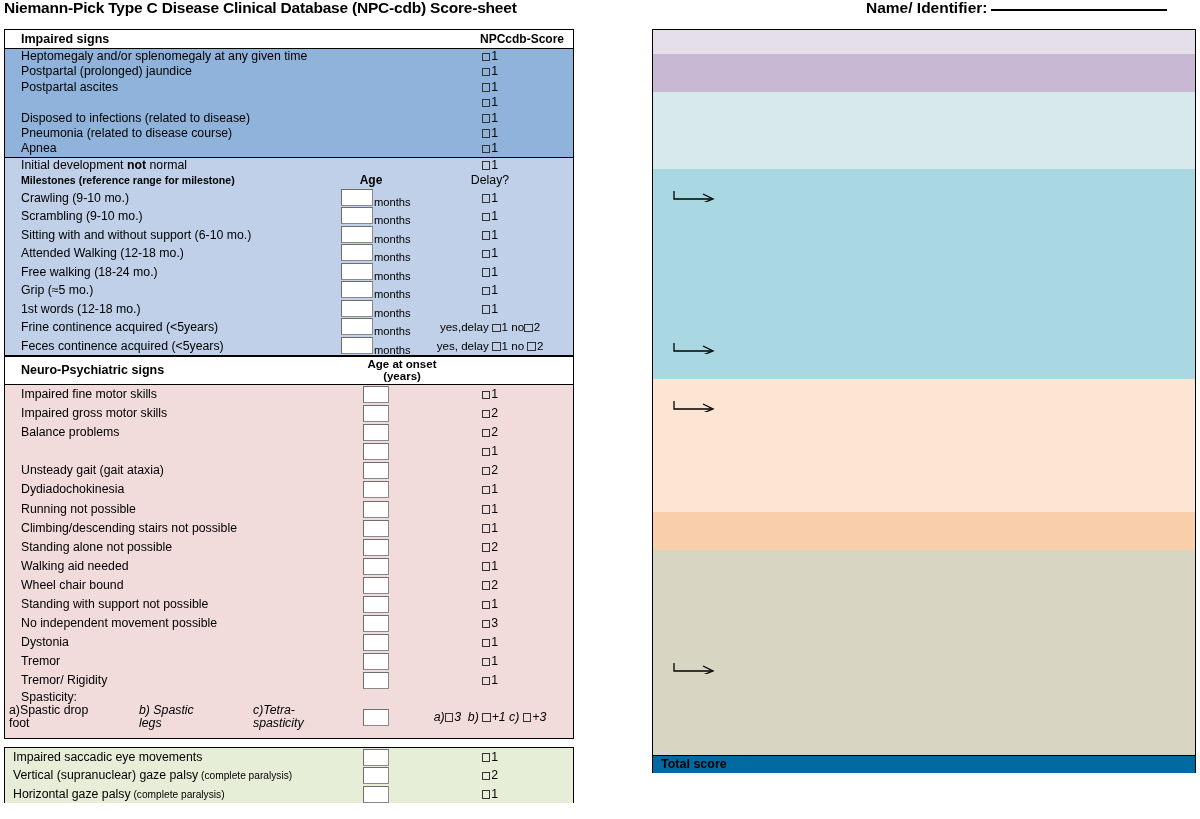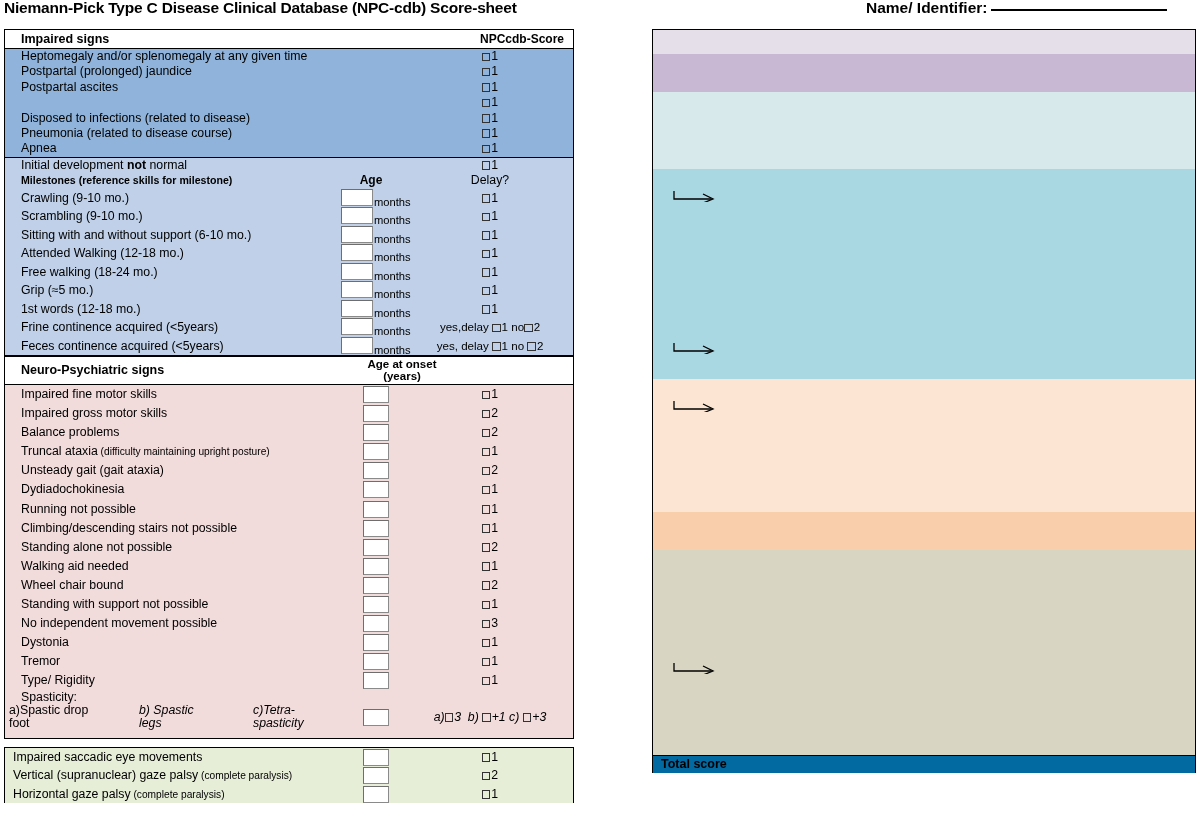--- a/index.html
+++ b/index.html
@@ -166,21 +166,21 @@
         </div>
     </div>
 
     <div class="block">
       <div class="rows band-dev rule-bot" id="dev-rows">
           <div class="row">
             <span class="lbl">Initial development <b>not</b> normal</span>
             <span class="score"><span class="cb"></span>1</span>
           </div>
           <div class="row">
-            <span class="lbl" style="font-size:10.6px;font-weight:bold">Milestones (reference skills for milestone)</span>
+            <span class="lbl" style="font-size:10.6px;font-weight:bold">Milestones (reference range for milestone)</span>
             <span style="position:absolute;left:336px;width:60px;text-align:center;font-weight:bold;font-size:12px">Age</span>
             <span class="score">Delay?</span>
           </div>
           <div class="row" style="height: 18.5px; line-height: 18.5px;">
             <span class="lbl">Crawling (9-10 mo.)</span>
             <span class="ibox wide" style="top:0"></span>
             <span class="unit" style="top:4px">months</span>
             <span class="score"><span class="cb"></span>1</span>
           </div>
           <div class="row" style="height: 18.5px; line-height: 18.5px;">
@@ -251,21 +251,20 @@
             <span class="lbl">Impaired gross motor skills</span>
             <span class="ibox narrow" style="top:1px"></span>
             <span class="score"><span class="cb"></span>2</span>
           </div>
           <div class="row" style="height: 19.1px; line-height: 19.1px;">
             <span class="lbl">Balance problems</span>
             <span class="ibox narrow" style="top:1px"></span>
             <span class="score"><span class="cb"></span>2</span>
           </div>
           <div class="row" style="height: 19.1px; line-height: 19.1px;">
-            <span class="lbl">Truncal ataxia<span class="small"> (difficulty maintaining upright posture)</span></span>
             <span class="ibox narrow" style="top:1px"></span>
             <span class="score"><span class="cb"></span>1</span>
           </div>
           <div class="row" style="height: 19.1px; line-height: 19.1px;">
             <span class="lbl">Unsteady gait (gait ataxia)</span>
             <span class="ibox narrow" style="top:1px"></span>
             <span class="score"><span class="cb"></span>2</span>
           </div>
           <div class="row" style="height: 19.1px; line-height: 19.1px;">
             <span class="lbl">Dydiadochokinesia</span>
@@ -311,21 +310,21 @@
             <span class="lbl">Dystonia</span>
             <span class="ibox narrow" style="top:1px"></span>
             <span class="score"><span class="cb"></span>1</span>
           </div>
           <div class="row" style="height: 19.1px; line-height: 19.1px;">
             <span class="lbl">Tremor</span>
             <span class="ibox narrow" style="top:1px"></span>
             <span class="score"><span class="cb"></span>1</span>
           </div>
           <div class="row" style="height: 19.1px; line-height: 19.1px;">
-            <span class="lbl">Type/ Rigidity</span>
+            <span class="lbl">Tremor/ Rigidity</span>
             <span class="ibox narrow" style="top:1px"></span>
             <span class="score"><span class="cb"></span>1</span>
           </div>
           <div class="row" style="height: 13px; line-height: 13px;">
             <span class="lbl">Spasticity:</span>
           </div>
           <div class="spast">
             <span class="c1">a)Spastic drop<br>foot</span>
             <span class="c2">b) Spastic<br>legs</span>
             <span class="c3">c)Tetra-<br>spasticity</span>

